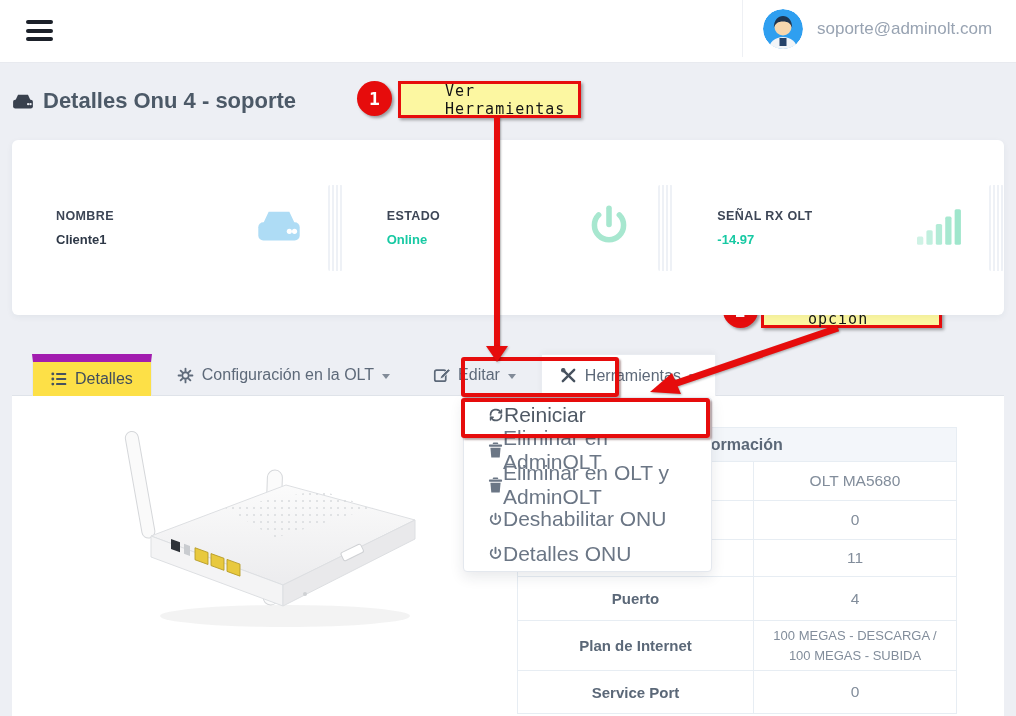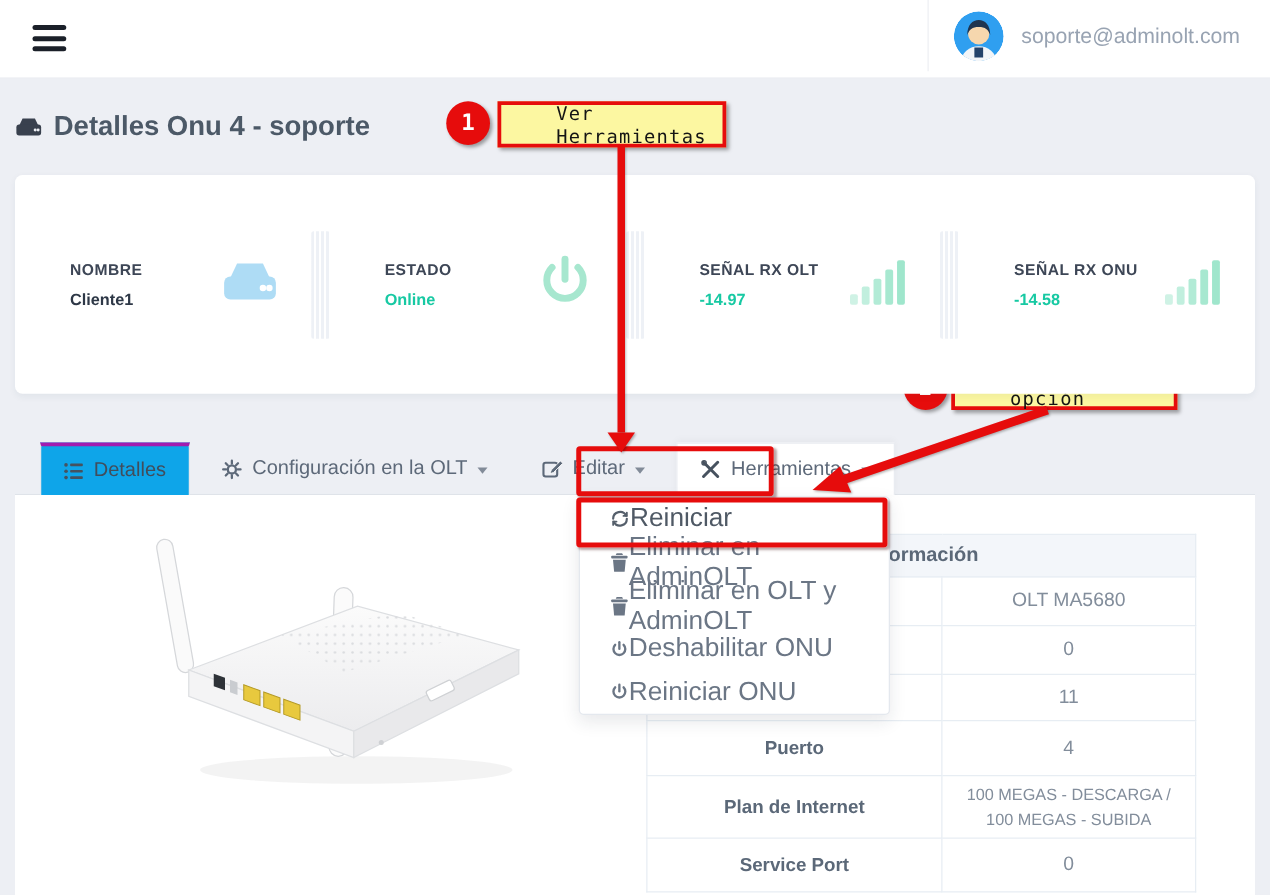--- a/index.html
+++ b/index.html
@@ -29,21 +29,21 @@
   .stat-value.teal{color:#17c9a3;}
   .stat-icon{margin-left:auto;}
   .pulse-divider{width:15px;height:86px;flex:0 0 auto;border-radius:2px;
     background:repeating-linear-gradient(90deg,#eef1f6 0 2px,#ffffff 2px 4px);}
 
   
   .content-card{position:absolute;left:12px;top:395px;width:992px;height:321px;background:#fff;border-top:1px solid #dfe3e9;z-index:1;}
   .tab-bar{position:absolute;left:32px;top:354px;height:42px;display:flex;gap:7px;z-index:3;}
   .tab{display:flex;align-items:center;gap:8px;padding:0 18px;font-size:16px;color:#5d6979;cursor:pointer;white-space:nowrap;}
   .tab svg{flex:0 0 auto;}
-  .tab.active{background:#0ea5e9;border-top:3px solid #a21caf;border-left:1px solid #e4e8ed;border-right:1px solid #e4e8ed;color:#414d5c;}
+  .tab.active{background:#fde047;border-top:8px solid #a21caf;border-left:1px solid #e4e8ed;border-right:1px solid #e4e8ed;color:#414d5c;}
   .tab.open{background:#fff;border:1px solid #e9ecf1;border-bottom:none;box-shadow:0 -2px 6px rgba(0,0,0,.04);}
   .caret{width:0;height:0;border-left:4.5px solid transparent;border-right:4.5px solid transparent;border-top:5px solid currentColor;opacity:.75;margin-top:2px;}
 
   
   .router-figure{position:absolute;left:105px;top:408px;z-index:2;}
 
   
   .info-table{position:absolute;left:517px;top:427px;width:440px;border-collapse:collapse;z-index:2;background:#fff;}
   .info-table th{height:34px;background:#f3f6fa;border:1px solid #e7edf3;color:#5b6878;font-size:16px;font-weight:bold;text-align:center;}
   .info-table td{border:1px solid #e7edf3;text-align:center;vertical-align:middle;}
@@ -162,35 +162,20 @@
           <rect x="0" y="30" width="6" height="8" rx="1.5" opacity=".5"></rect>
           <rect x="9" y="24" width="6" height="14" rx="1.5" opacity=".65"></rect>
           <rect x="18" y="18" width="6" height="20" rx="1.5" opacity=".8"></rect>
           <rect x="27" y="11" width="6" height="27" rx="1.5" opacity=".92"></rect>
           <rect x="36" y="4" width="6" height="34" rx="1.5"></rect>
         </svg>
       </span>
     </div>
     <div class="pulse-divider"></div>
 
-    <div class="stat">
-      <div class="stat-text">
-        <span class="stat-label">SEÑAL RX ONU</span>
-        <span class="stat-value teal">-14.58</span>
-      </div>
-      <span class="stat-icon">
-        <svg width="46" height="42" viewBox="0 0 44 40" fill="#9fe6cc">
-          <rect x="0" y="30" width="6" height="8" rx="1.5" opacity=".5"></rect>
-          <rect x="9" y="24" width="6" height="14" rx="1.5" opacity=".65"></rect>
-          <rect x="18" y="18" width="6" height="20" rx="1.5" opacity=".8"></rect>
-          <rect x="27" y="11" width="6" height="27" rx="1.5" opacity=".92"></rect>
-          <rect x="36" y="4" width="6" height="34" rx="1.5"></rect>
-        </svg>
-      </span>
-    </div>
   </section>
 
   <div class="content-card"></div>
 
   <nav class="tab-bar">
     <div class="tab active">
       <svg width="16" height="16" viewBox="0 0 22 22" fill="#46525f">
         <circle cx="2.5" cy="4" r="2"></circle>
           <rect x="7" y="2.6" width="14" height="2.8" rx="1"></rect>
         <circle cx="2.5" cy="11" r="2"></circle>
@@ -333,21 +318,21 @@
         <path d="M12 2.8v8.4"></path>
           <path d="M6.6 6.2a7.6 7.6 0 1 0 10.8 0"></path>
       </svg>
       <span>Deshabilitar ONU</span>
     </div>
     <div class="dropdown-item">
       <svg width="15" height="15" viewBox="0 0 24 24" fill="none" stroke="#6b7685" stroke-width="3" stroke-linecap="round">
         <path d="M12 2.8v8.4"></path>
           <path d="M6.6 6.2a7.6 7.6 0 1 0 10.8 0"></path>
       </svg>
-      <span>Reiniciar ONU</span>
+      <span>Detalles ONU</span>
     </div>
   </div>
 
   <div class="anno-circle" style="left:357px;top:81px;">1</div>
   <div class="anno-label" style="left:398px;top:81px;width:183px;height:37px;">Ver Herramientas</div>
 
   <div class="arrow-shaft-v"></div>
   <div class="arrow-head-v"></div>
 
   <div class="anno-circle" style="left:723px;top:293px;">2</div>

